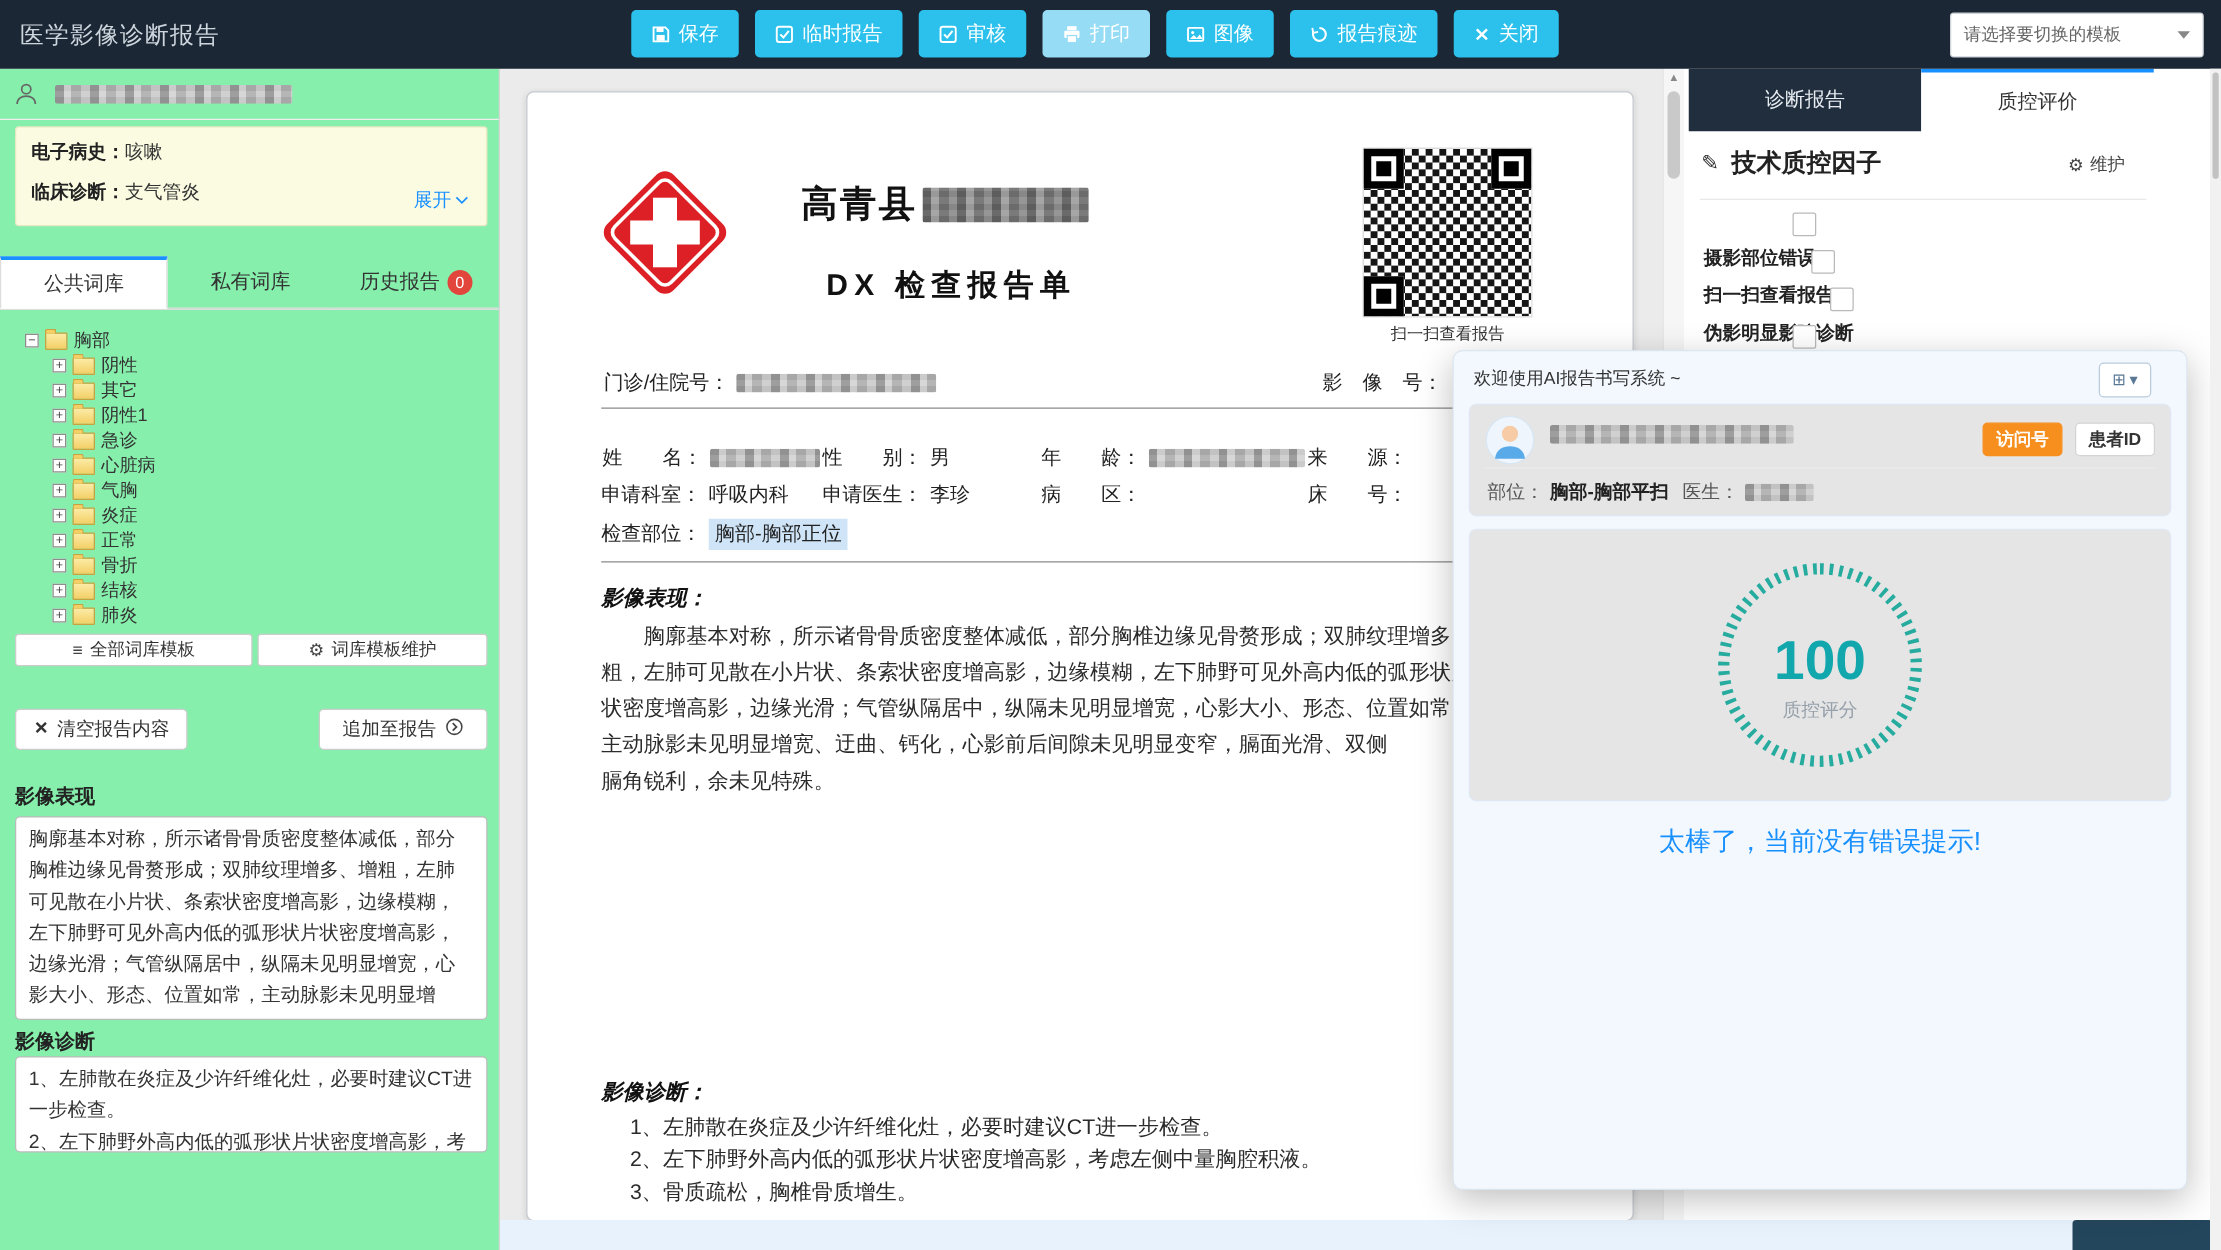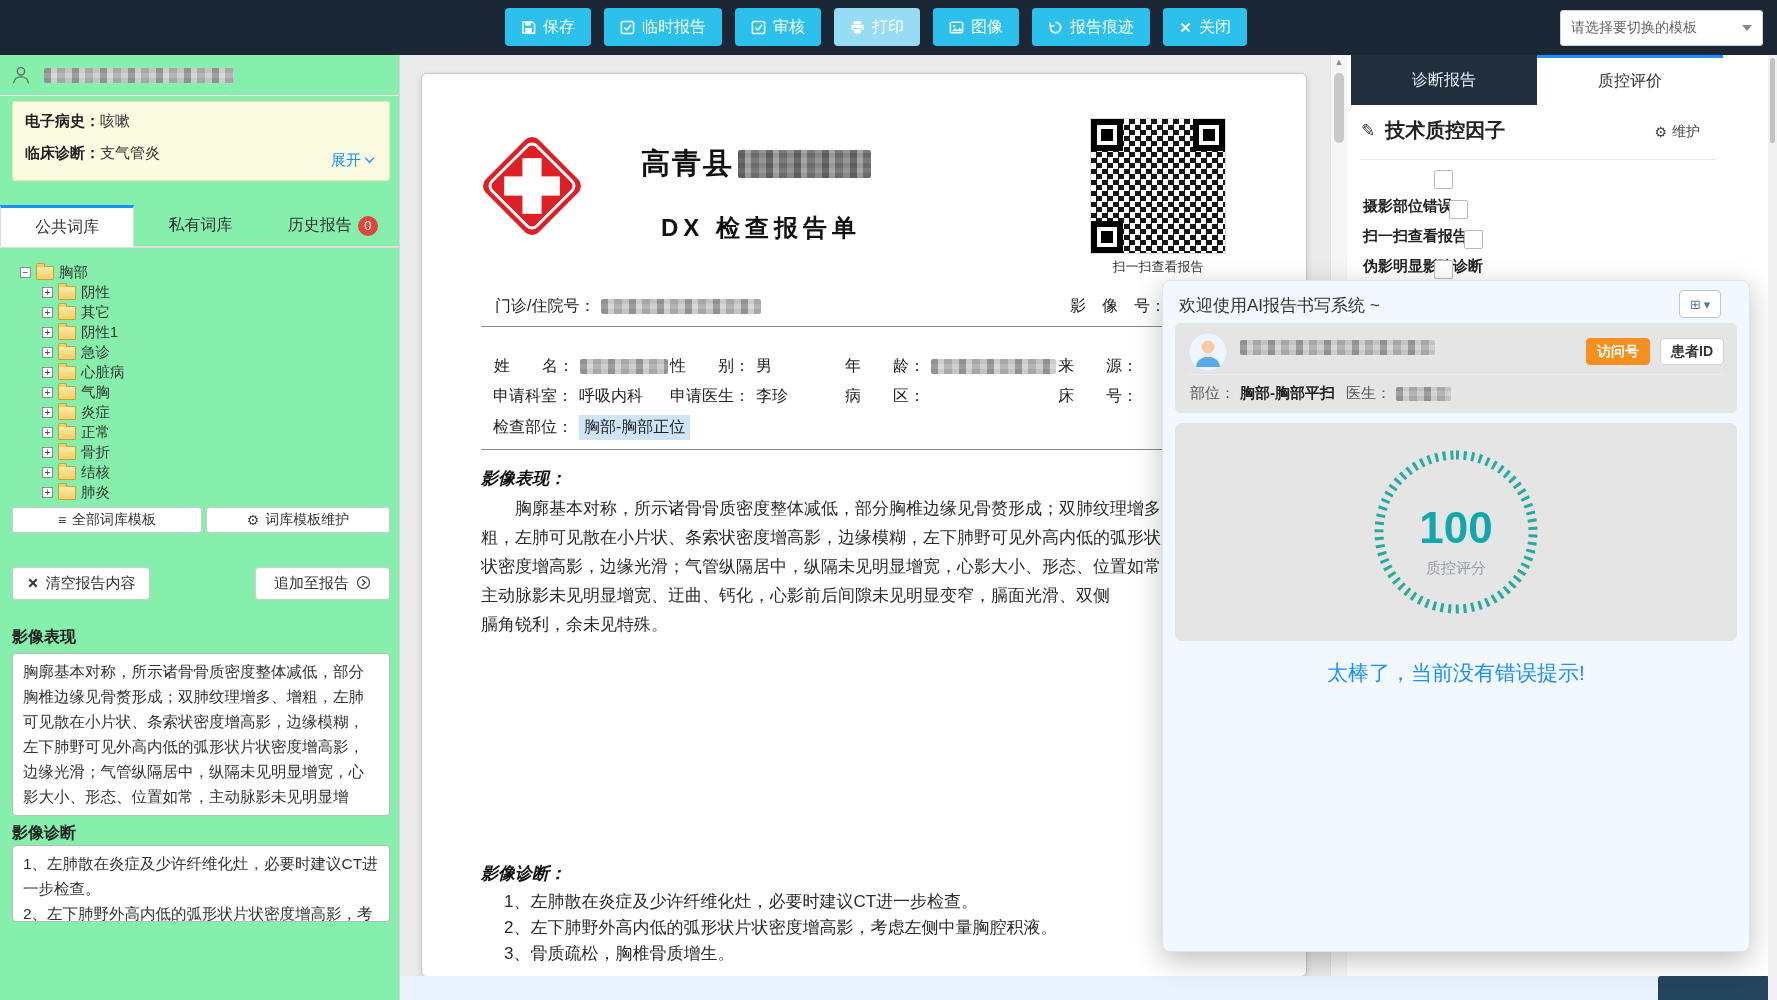--- a/index.html
+++ b/index.html
@@ -63,21 +63,21 @@
     border:1px solid #c6cad0;border-radius:6px;box-shadow:0 2px 6px rgba(0,0,0,.12);z-index:4;}
   .doc-logo{position:absolute;left:62px;top:57px;}
   .doc-hospital{position:absolute;left:219px;top:70px;display:flex;align-items:center;gap:4px;}
   .doc-hospital .name{font-size:29px;font-weight:bold;color:#111;letter-spacing:2px;}
   .doc-type{position:absolute;left:239px;top:138px;font-size:24px;font-weight:bold;color:#111;letter-spacing:5px;}
   .qr{position:absolute;left:669px;top:45px;width:134px;height:134px;
     background:repeating-conic-gradient(#161616 0% 25%, #fff 0% 50%);background-size:11px 11px;outline:1px solid #ddd;}
   .qr .finder{position:absolute;width:32px;height:32px;border:6px solid #000;background:#fff;box-sizing:border-box;}
   .qr .finder::after{content:"";position:absolute;left:4px;top:4px;width:12px;height:12px;background:#000;}
   .qr-caption{position:absolute;left:669px;top:184px;width:134px;text-align:center;font-size:13px;color:#333;}
-  .doc-row{position:absolute;left:12px;width:100%;height:20px;font-size:16px;color:#222;padding-left:44px;}
+  .doc-row{position:absolute;left:0;width:100%;height:20px;font-size:16px;color:#222;padding-left:44px;}
   .doc-row .cell{position:absolute;top:0;white-space:nowrap;display:inline-flex;align-items:center;gap:6px;}
   .doc-hr{position:absolute;left:59px;width:766px;border-top:1px solid #8a8a8a;height:0;}
   .exam-highlight{background:#cfe4f7;padding:2px 5px;}
   .doc-sec-title{position:absolute;left:59px;font-size:17px;font-weight:bold;color:#111;font-style:italic;}
   .doc-para{position:absolute;left:59px;width:766px;font-size:17px;line-height:29px;color:#2b2b2b;white-space:pre-line;}
   .doc-diag-item{position:absolute;left:82px;width:740px;font-size:17px;color:#2b2b2b;}
   
   .blurpix{display:inline-block;border-radius:2px;
     background-color:#c6c6c6;
     background-image:repeating-linear-gradient(90deg,rgba(0,0,0,.22) 0 7px,rgba(255,255,255,.25) 7px 13px,rgba(0,0,0,.10) 13px 21px,rgba(255,255,255,.12) 21px 28px),
@@ -99,21 +99,21 @@
   .qhead{position:absolute;left:14px;top:62px;display:flex;align-items:center;gap:10px;}
   .qhead .ttl{font-size:20px;font-weight:bold;color:#222;}
   .qmaintain{position:absolute;right:77px;top:68px;display:flex;align-items:center;gap:5px;font-size:14px;color:#444;cursor:pointer;}
   .qdivider{position:absolute;left:13px;right:60px;top:104px;border-top:1px solid #e8e8e8;}
   .qcheck-row{position:absolute;left:16px;display:flex;align-items:flex-end;gap:8px;height:24px;flex-direction:column;}
   .qcheckbox{width:19px;height:19px;border:1px solid #b9b9b9;border-radius:2px;background:#fff;box-sizing:border-box;cursor:pointer;flex:none;}
   .qcheck-label{font-size:15px;font-weight:bold;color:#222;}
   
   .ai-dialog{position:absolute;left:1162px;top:280px;width:586px;height:670px;background:#f2f8fe;
     border:1px solid #dce6f0;border-radius:8px;box-shadow:0 8px 28px rgba(0,0,0,.25);z-index:40;}
-  .ai-title{position:absolute;left:16px;top:13px;font-size:17px;color:#333;}
+  .ai-title{position:absolute;left:16px;top:13px;font-size:14px;color:#333;}
   .ai-gridbtn{position:absolute;right:28px;top:9px;width:40px;height:26px;border:1px solid #b9cbdc;border-radius:4px;
     background:#fff;color:#5a7896;font-size:13px;display:flex;align-items:center;justify-content:center;gap:3px;cursor:pointer;}
   .ai-card{position:absolute;left:12px;width:562px;background:#e5e5e5;border:1px solid #dfe8f2;border-radius:6px;box-sizing:border-box;}
   .ai-card.patient{top:42px;height:90px;}
   .ai-card.gauge{top:142px;height:218px;text-align:center;}
   .ai-avatar{position:absolute;left:12px;top:8px;}
   .ai-name-blur{position:absolute;left:64px;top:16px;}
   .ai-btn{position:absolute;top:14px;height:27px;display:inline-flex;align-items:center;padding:0 10px;
     border-radius:4px;font-size:14px;font-weight:bold;cursor:pointer;box-sizing:border-box;}
   .ai-btn.visit{right:86px;background:#f78f1e;color:#fff;border:1px solid #f78f1e;}
@@ -124,20 +124,21 @@
   .ai-msg{position:absolute;left:0;top:378px;width:100%;text-align:center;color:#1890ff;font-size:21px;}
   
   .footer-strip{position:absolute;left:400px;top:976px;width:1377px;height:24px;background:#e8f2fc;z-index:8;}
   .footer-dark{position:absolute;left:1658px;top:976px;width:112px;height:24px;background:#24465c;border-radius:3px 3px 0 0;z-index:9;}
   svg{overflow:visible;}
 </style>
 </head>
 <body>
 
 <div class="topbar">
+  <div class="topbar-title">医学影像诊断报告</div>
   <div class="topbar-buttons">
     <button class="tb-btn">
       <span>
           <svg width="15" height="15" viewBox="0 0 16 16">
             <path d="M2 2h10l2.5 2.5V14H2z" fill="none" stroke="#fff" stroke-width="1.6"></path>
             <rect x="4.5" y="8.5" width="7" height="5" fill="#fff"></rect>
             <rect x="4.5" y="2.5" width="6" height="3.5" fill="#fff"></rect>
           </svg>
         </span>
       <span>保存</span>

